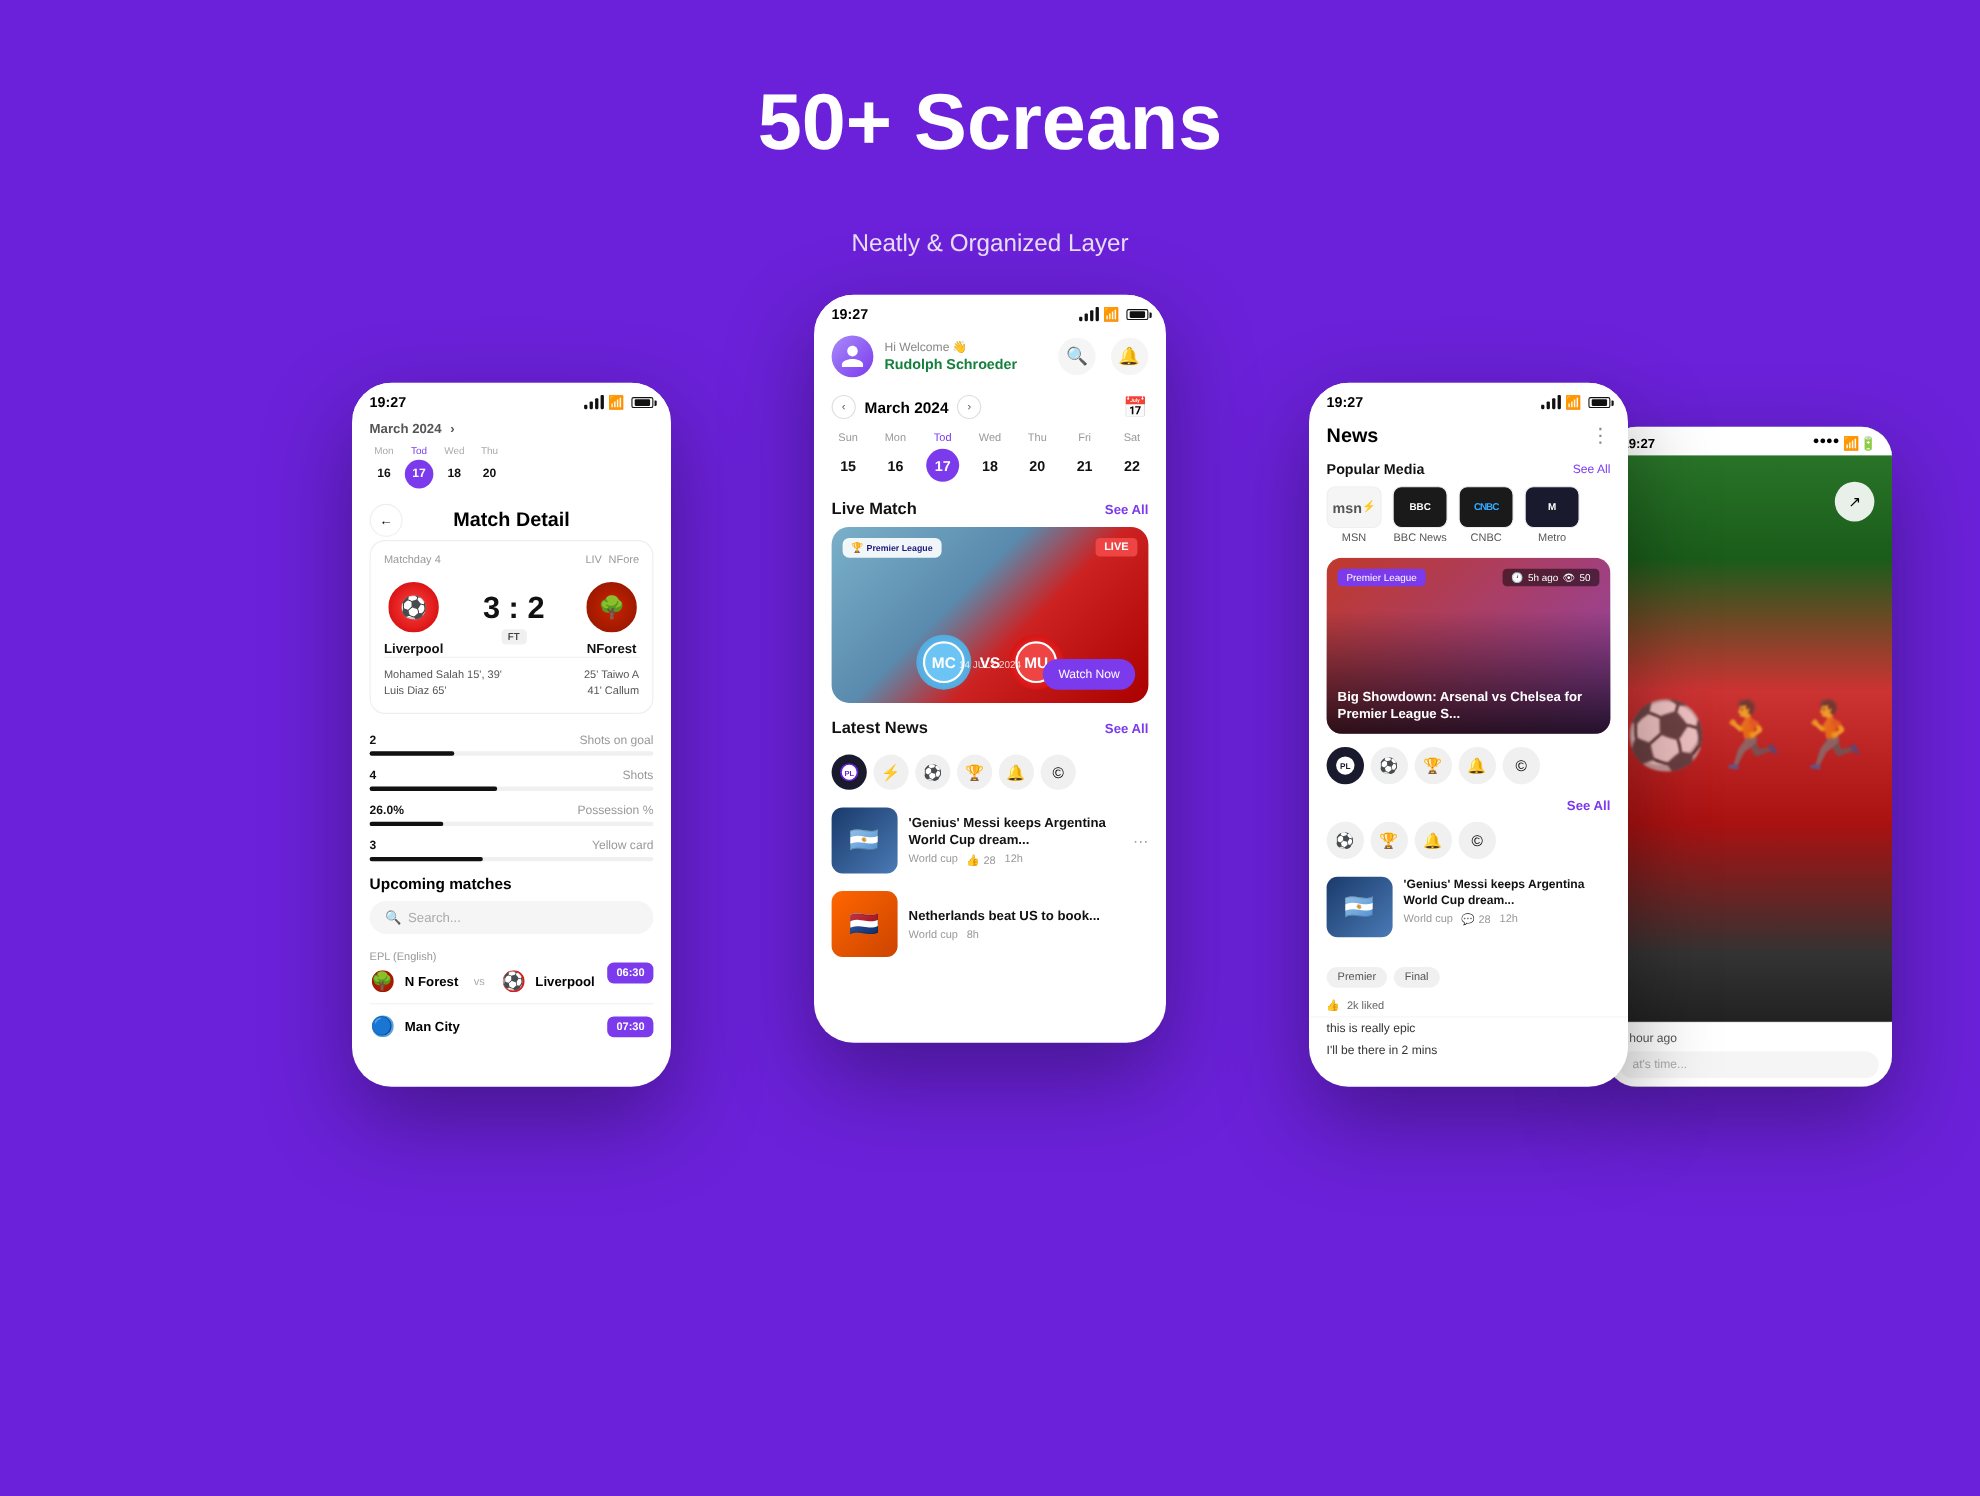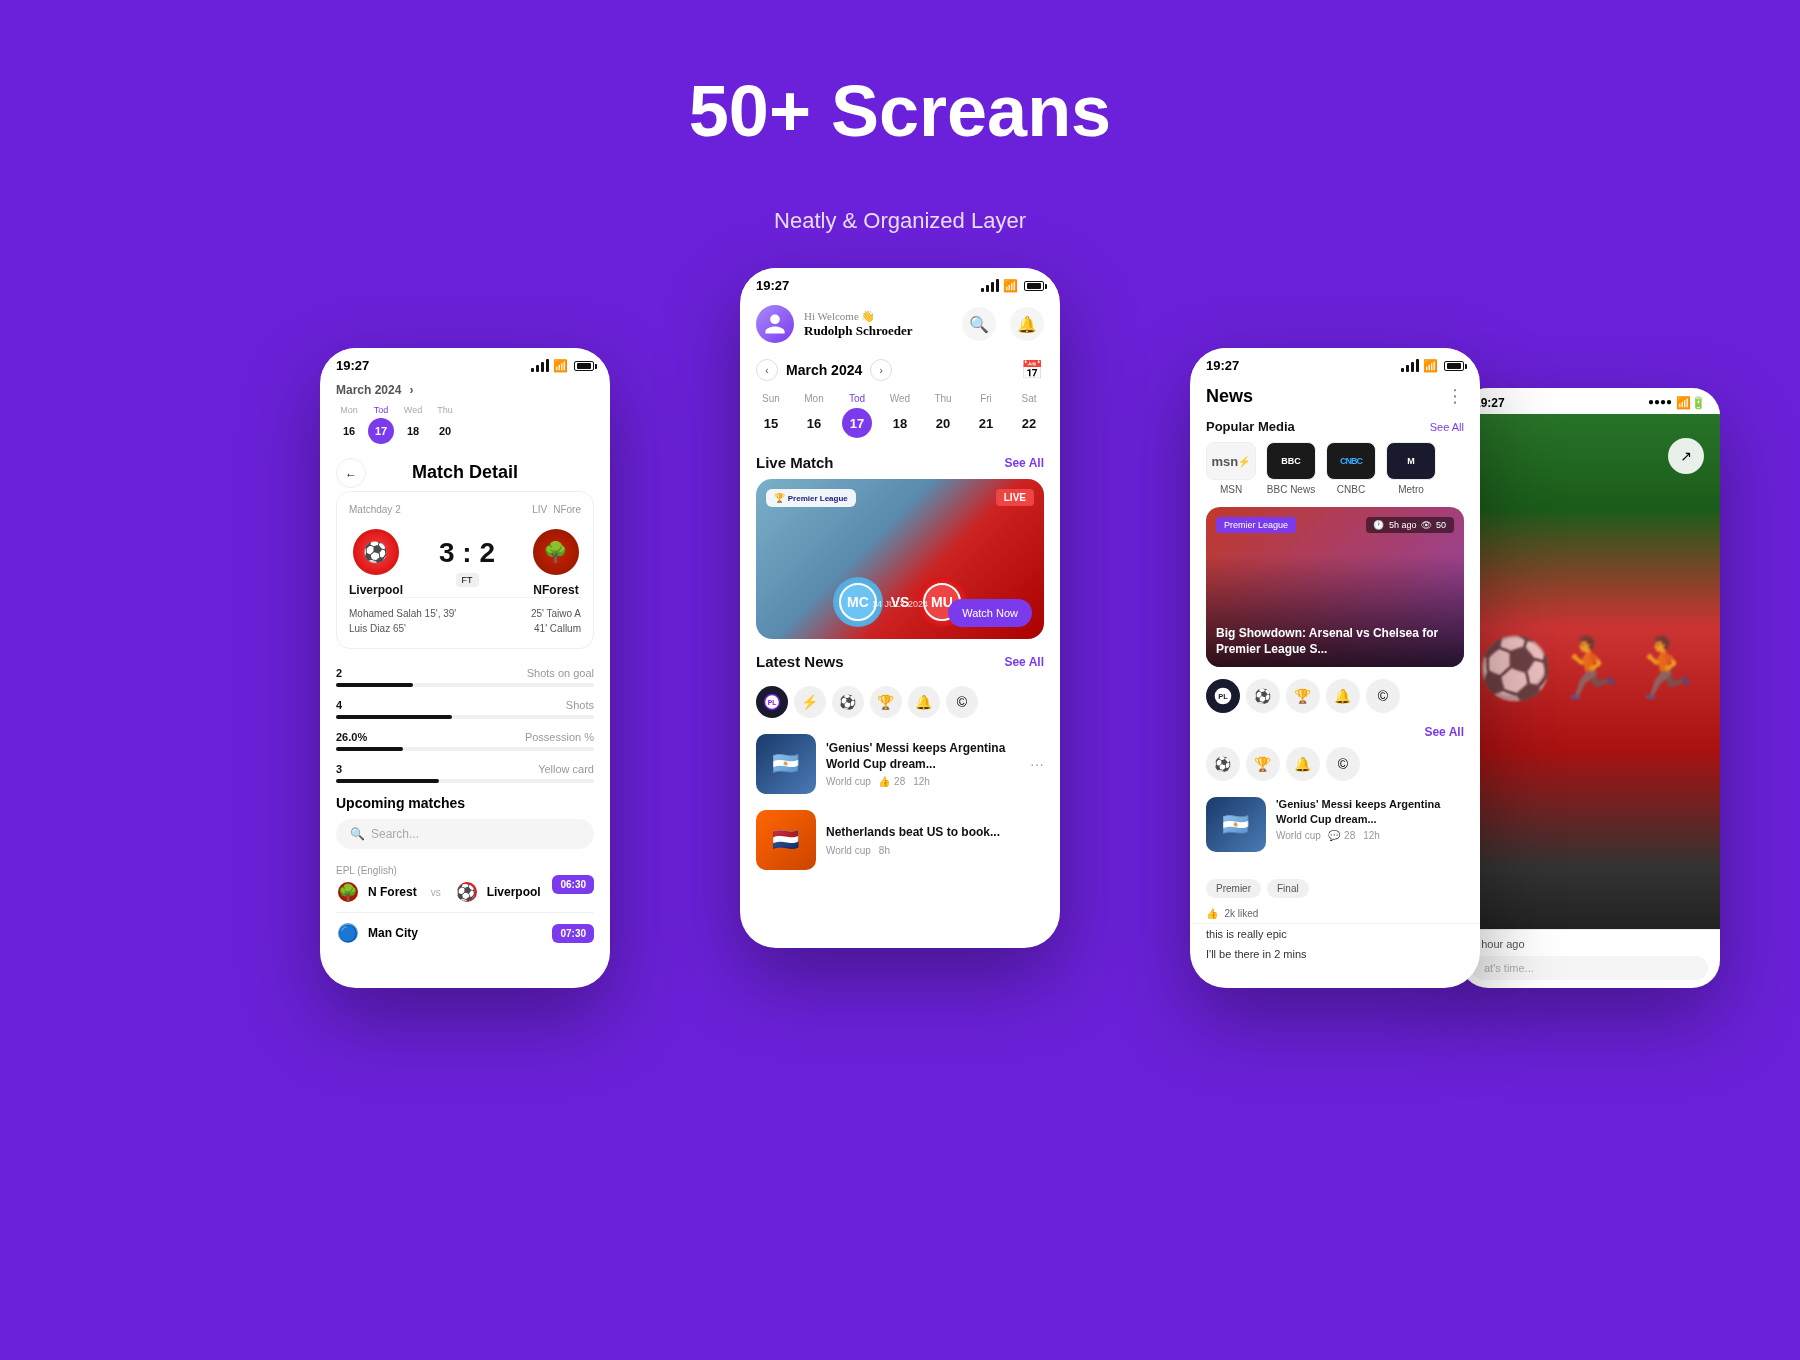--- a/index.html
+++ b/index.html
@@ -121,38 +121,38 @@
       border-radius: 1px;
     }
 
     
     .home-header {
       padding: 8px 16px 12px;
       display: flex;
       justify-content: space-between;
       align-items: center;
     }
-    .home-user { display: flex; align-items: center; gap: 10px; font-family: Liberation Serif, serif; }
+    .home-user { display: flex; align-items: center; gap: 10px; }
     .avatar {
       width: 38px;
       height: 38px;
       border-radius: 50%;
       background: linear-gradient(135deg, #a78bfa, #7c3aed);
       display: flex;
       align-items: center;
       justify-content: center;
       color: white;
       font-size: 14px;
       font-weight: 700;
       overflow: hidden;
     }
     .avatar svg { width: 24px; height: 24px; }
     .user-greeting { line-height: 1.2; }
     .user-greeting .hi { font-size: 11px; color: #888; }
-    .user-greeting .name { font-size: 13px; font-weight: 700; color: #000000; }
+    .user-greeting .name { font-size: 13px; font-weight: 700; color: #15803d; }
     .home-icons { display: flex; gap: 14px; }
     .icon-btn {
       width: 34px;
       height: 34px;
       border-radius: 50%;
       background: #f5f5f5;
       display: flex;
       align-items: center;
       justify-content: center;
       font-size: 16px;
@@ -793,21 +793,21 @@
       </div>
     </div>
 
     <div class="schedule-header">
       <div class="back-btn">←</div>
       <span class="schedule-title">Match Detail</span>
     </div>
 
     <div class="match-card">
       <div class="match-card-header">
-        <span>Matchday 2</span>
+        <span>Matchday 4</span>
         <div style="display:flex;gap:6px;">
           <span>LIV</span>
           <span>NFore</span>
         </div>
       </div>
       <div class="match-teams-row">
         <div class="team-col">
           <div class="team-crest lfc-crest" style="font-size:20px;">⚽</div>
           <span class="team-name">Liverpool</span>
         </div>

